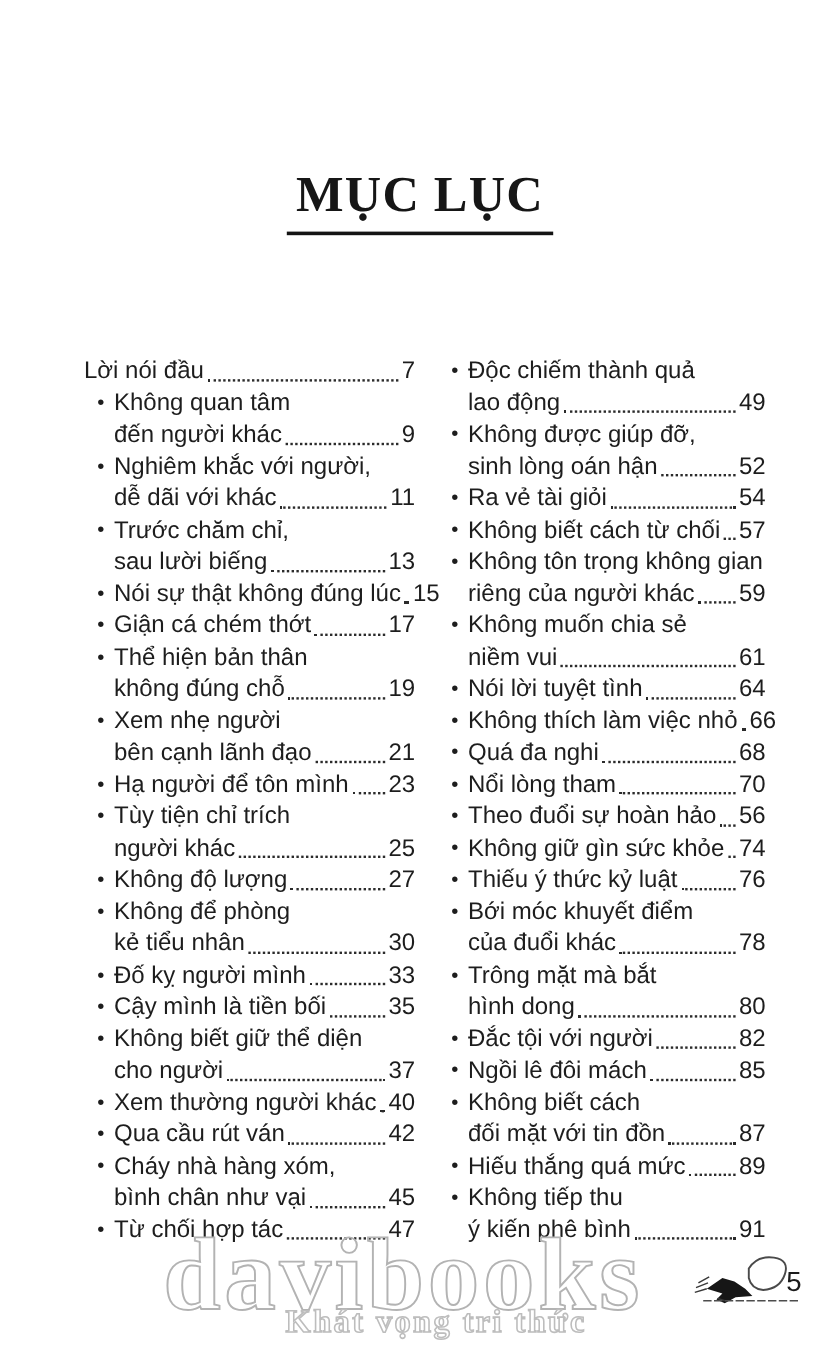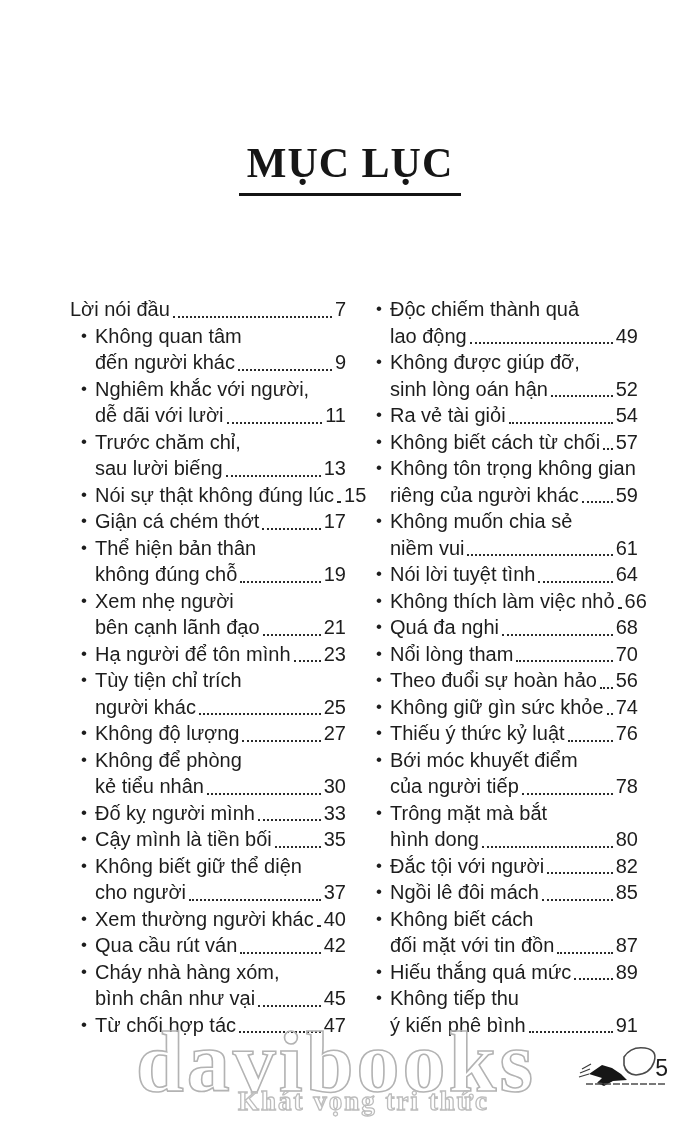--- a/index.html
+++ b/index.html
@@ -67,21 +67,21 @@
             <span class="dots"></span>
             <span class="num">9</span>
           </div>
         </div>
         <div>
           <div class="line indent">
             <span class="bullet">•</span>
             <span class="txt">Nghiêm khắc với người,</span>
           </div>
           <div class="line indent">
-            <span class="txt">dễ dãi với lười</span>
+            <span class="txt">dễ dãi với khác</span>
             <span class="dots"></span>
             <span class="num">11</span>
           </div>
         </div>
         <div>
           <div class="line indent">
             <span class="bullet">•</span>
             <span class="txt">Trước chăm chỉ,</span>
           </div>
           <div class="line indent">
@@ -345,21 +345,21 @@
             <span class="dots"></span>
             <span class="num">76</span>
           </div>
         </div>
         <div>
           <div class="line indent">
             <span class="bullet">•</span>
             <span class="txt">Bới móc khuyết điểm</span>
           </div>
           <div class="line indent">
-            <span class="txt">của người tiếp</span>
+            <span class="txt">của đuổi khác</span>
             <span class="dots"></span>
             <span class="num">78</span>
           </div>
         </div>
         <div>
           <div class="line indent">
             <span class="bullet">•</span>
             <span class="txt">Trông mặt mà bắt</span>
           </div>
           <div class="line indent">

